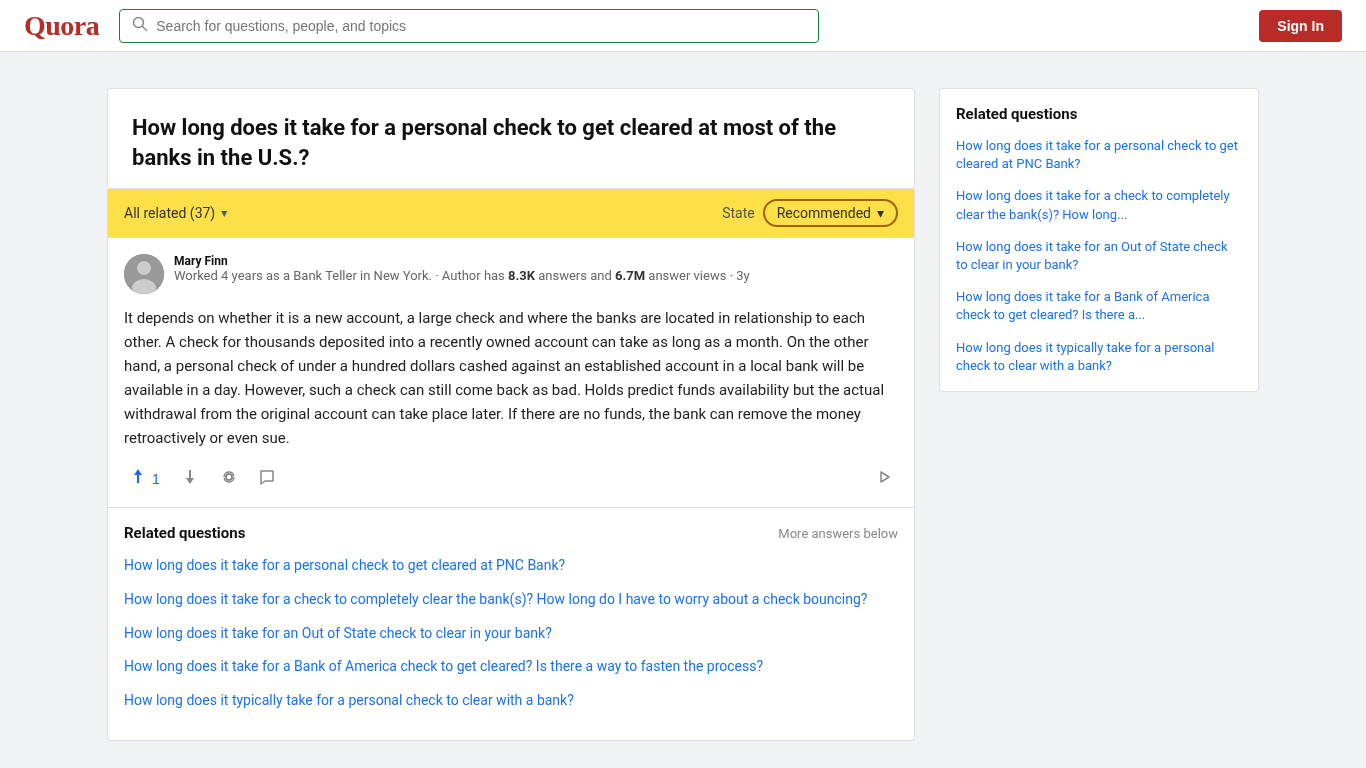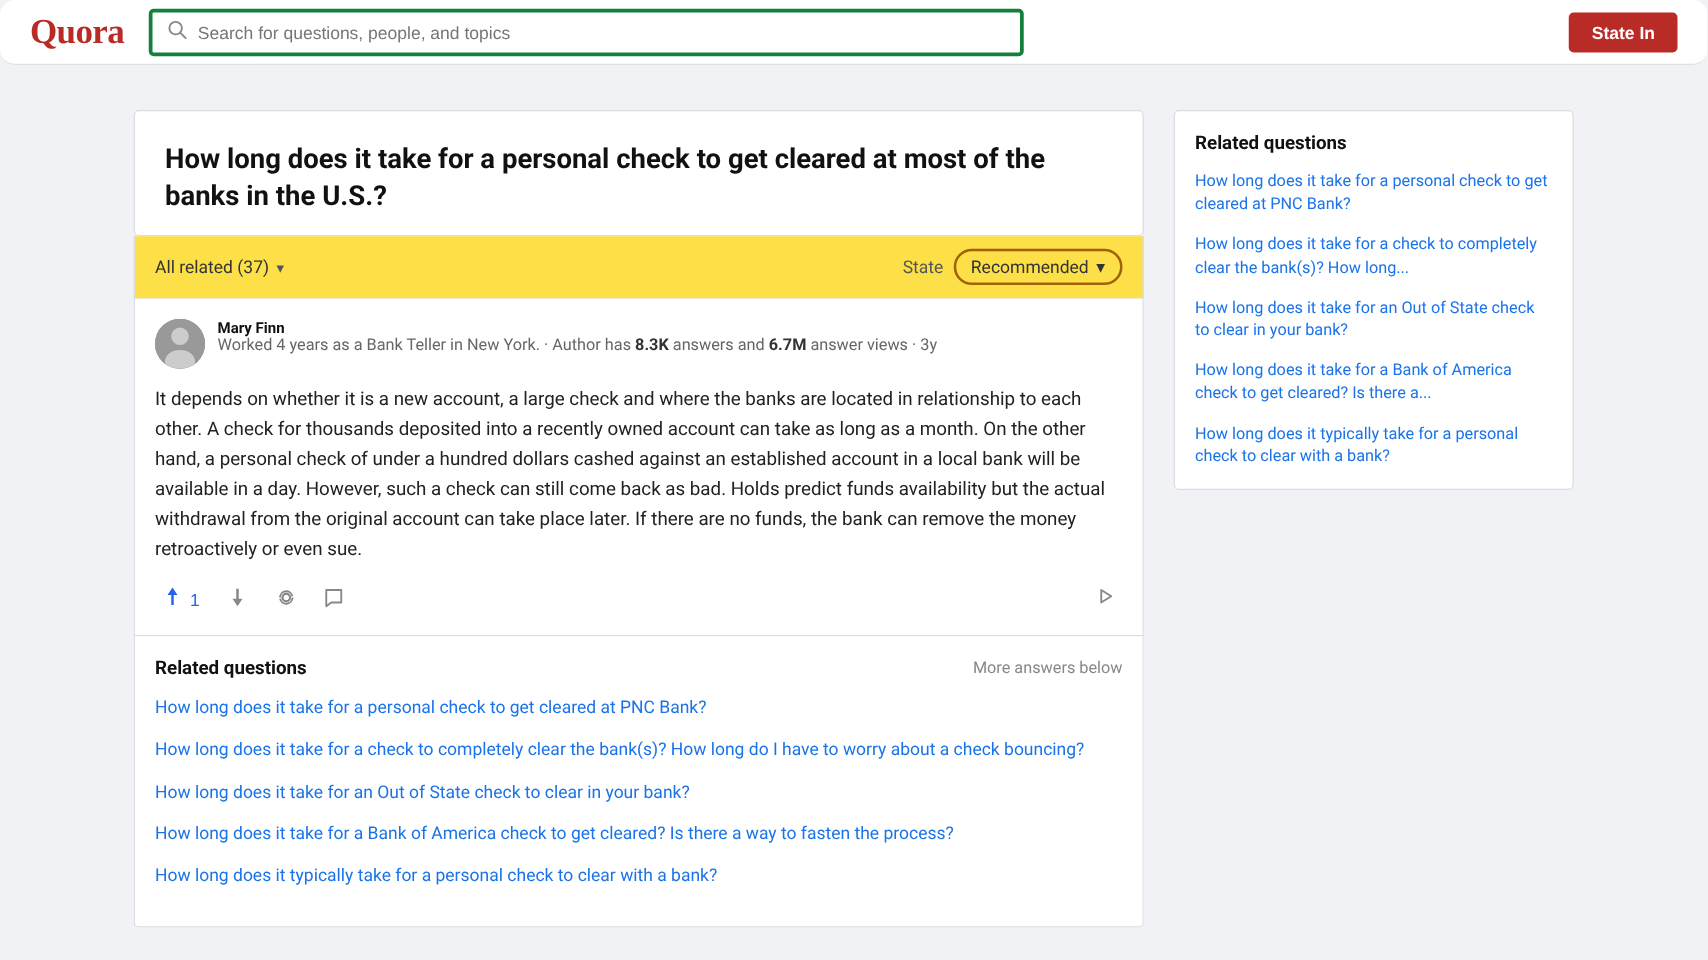--- a/index.html
+++ b/index.html
@@ -9,36 +9,35 @@
     .header {
       background: #fff;
       border-bottom: 1px solid #e0e0e0;
       display: flex;
       align-items: center;
       padding: 0 24px;
       height: 52px;
       position: sticky;
       top: 0;
       z-index: 100;
-      border-radius: 12px;
     }
     .logo {
       font-size: 28px;
       font-weight: bold;
       color: #b92b27;
       font-family: Georgia, serif;
       margin-right: 20px;
       letter-spacing: -0.5px;
     }
     .search-bar {
       flex: 1;
       max-width: 700px;
       display: flex;
       align-items: center;
-      border: 3px solid #15803d;
+      border: 1px solid #15803d;
       border-radius: 4px;
       padding: 6px 12px;
       background: #fff;
     }
     .search-bar input {
       border: none;
       outline: none;
       flex: 1;
       font-size: 14px;
       color: #555;
@@ -274,21 +273,21 @@
   <div class="search-bar">
     <span class="search-icon-svg">
       <svg width="16" height="16" viewBox="0 0 16 16" fill="none">
         <circle cx="6.5" cy="6.5" r="5" stroke="#888" stroke-width="1.5"></circle>
         <line x1="10.5" y1="10.5" x2="14.5" y2="14.5" stroke="#888" stroke-width="1.5" stroke-linecap="round"></line>
       </svg>
     </span>
     <input type="text" placeholder="Search for questions, people, and topics" style="">
   </div>
   <div class="header-right">
-    <button class="sign-in-btn">State In</button>
+    <button class="sign-in-btn">Sign In</button>
   </div>
 </header>
 
 <div class="main-container">
 
   <div class="left-col">
 
     <div class="question-box">
       <h1 class="question-title">How long does it take for a personal check to get cleared at most of the banks in the U.S.?</h1>
     </div>

